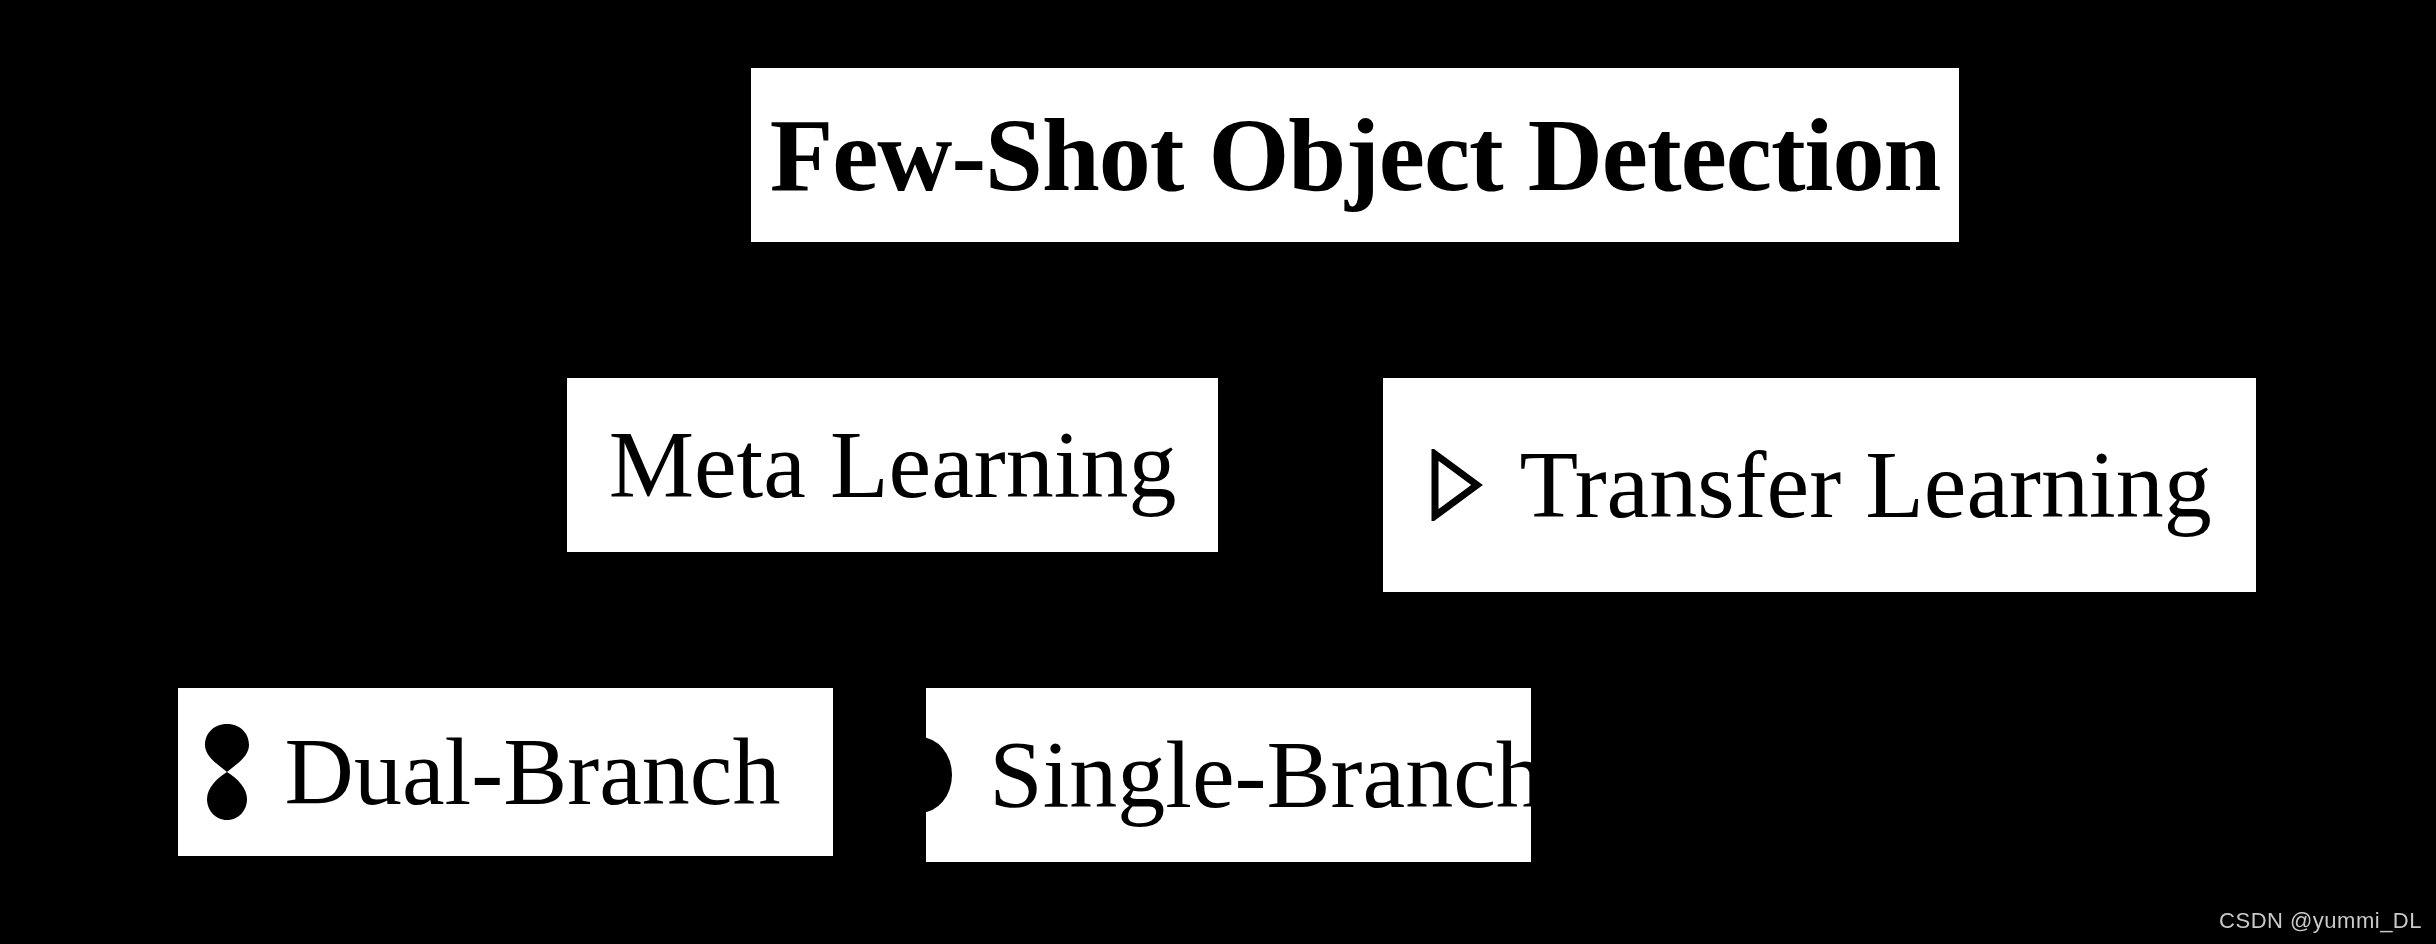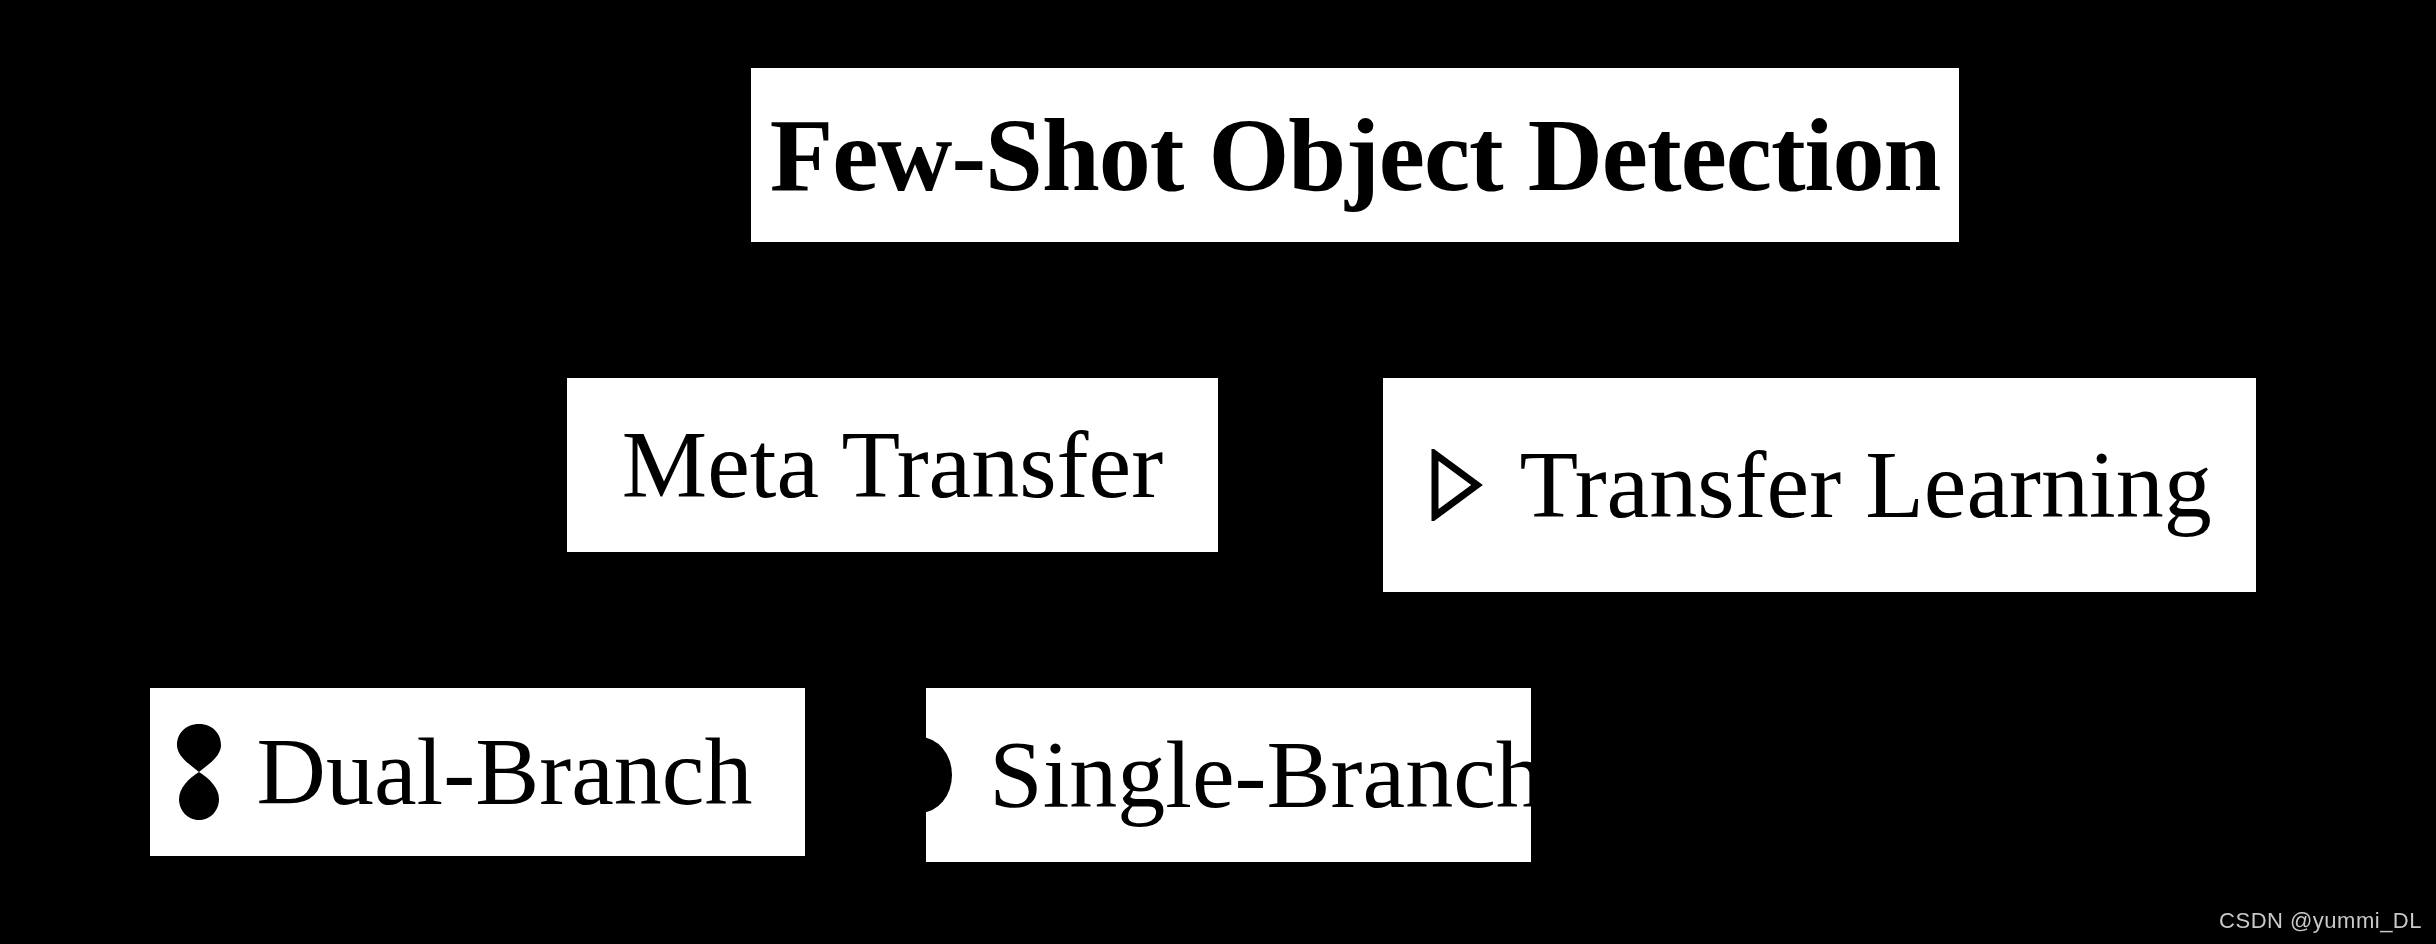--- a/index.html
+++ b/index.html
@@ -78,21 +78,21 @@
   #node-transfer .node-label {
     font-weight: 400;
     font-size: 96px;
   }
   #node-transfer .node-inner {
     gap: 36px;
   }
 
   
   #node-dual {
-    left: 144px;
+    left: 172px;
     top: 682px;
     width: 667px;
     height: 180px;
   }
   #node-single {
     left: 920px;
     top: 682px;
     width: 617px;
     height: 186px;
   }
@@ -149,21 +149,21 @@
   </svg>
 
   <div class="node" id="node-root">
     <div class="node-inner">
       <span class="node-label">Few-Shot Object Detection</span>
     </div>
   </div>
 
   <div class="node" id="node-meta">
     <div class="node-inner">
-      <span class="node-label">Meta Transfer</span>
+      <span class="node-label">Meta Learning</span>
     </div>
   </div>
 
   <div class="node" id="node-transfer">
     <div class="node-inner">
       <span class="marker">
         <svg width="56" height="72" viewBox="0 0 56 72">
           <path d="M8,5 L50,36 L8,67 Z" fill="none" stroke="#000000" stroke-width="7" stroke-linejoin="miter"></path>
         </svg>
       </span>

